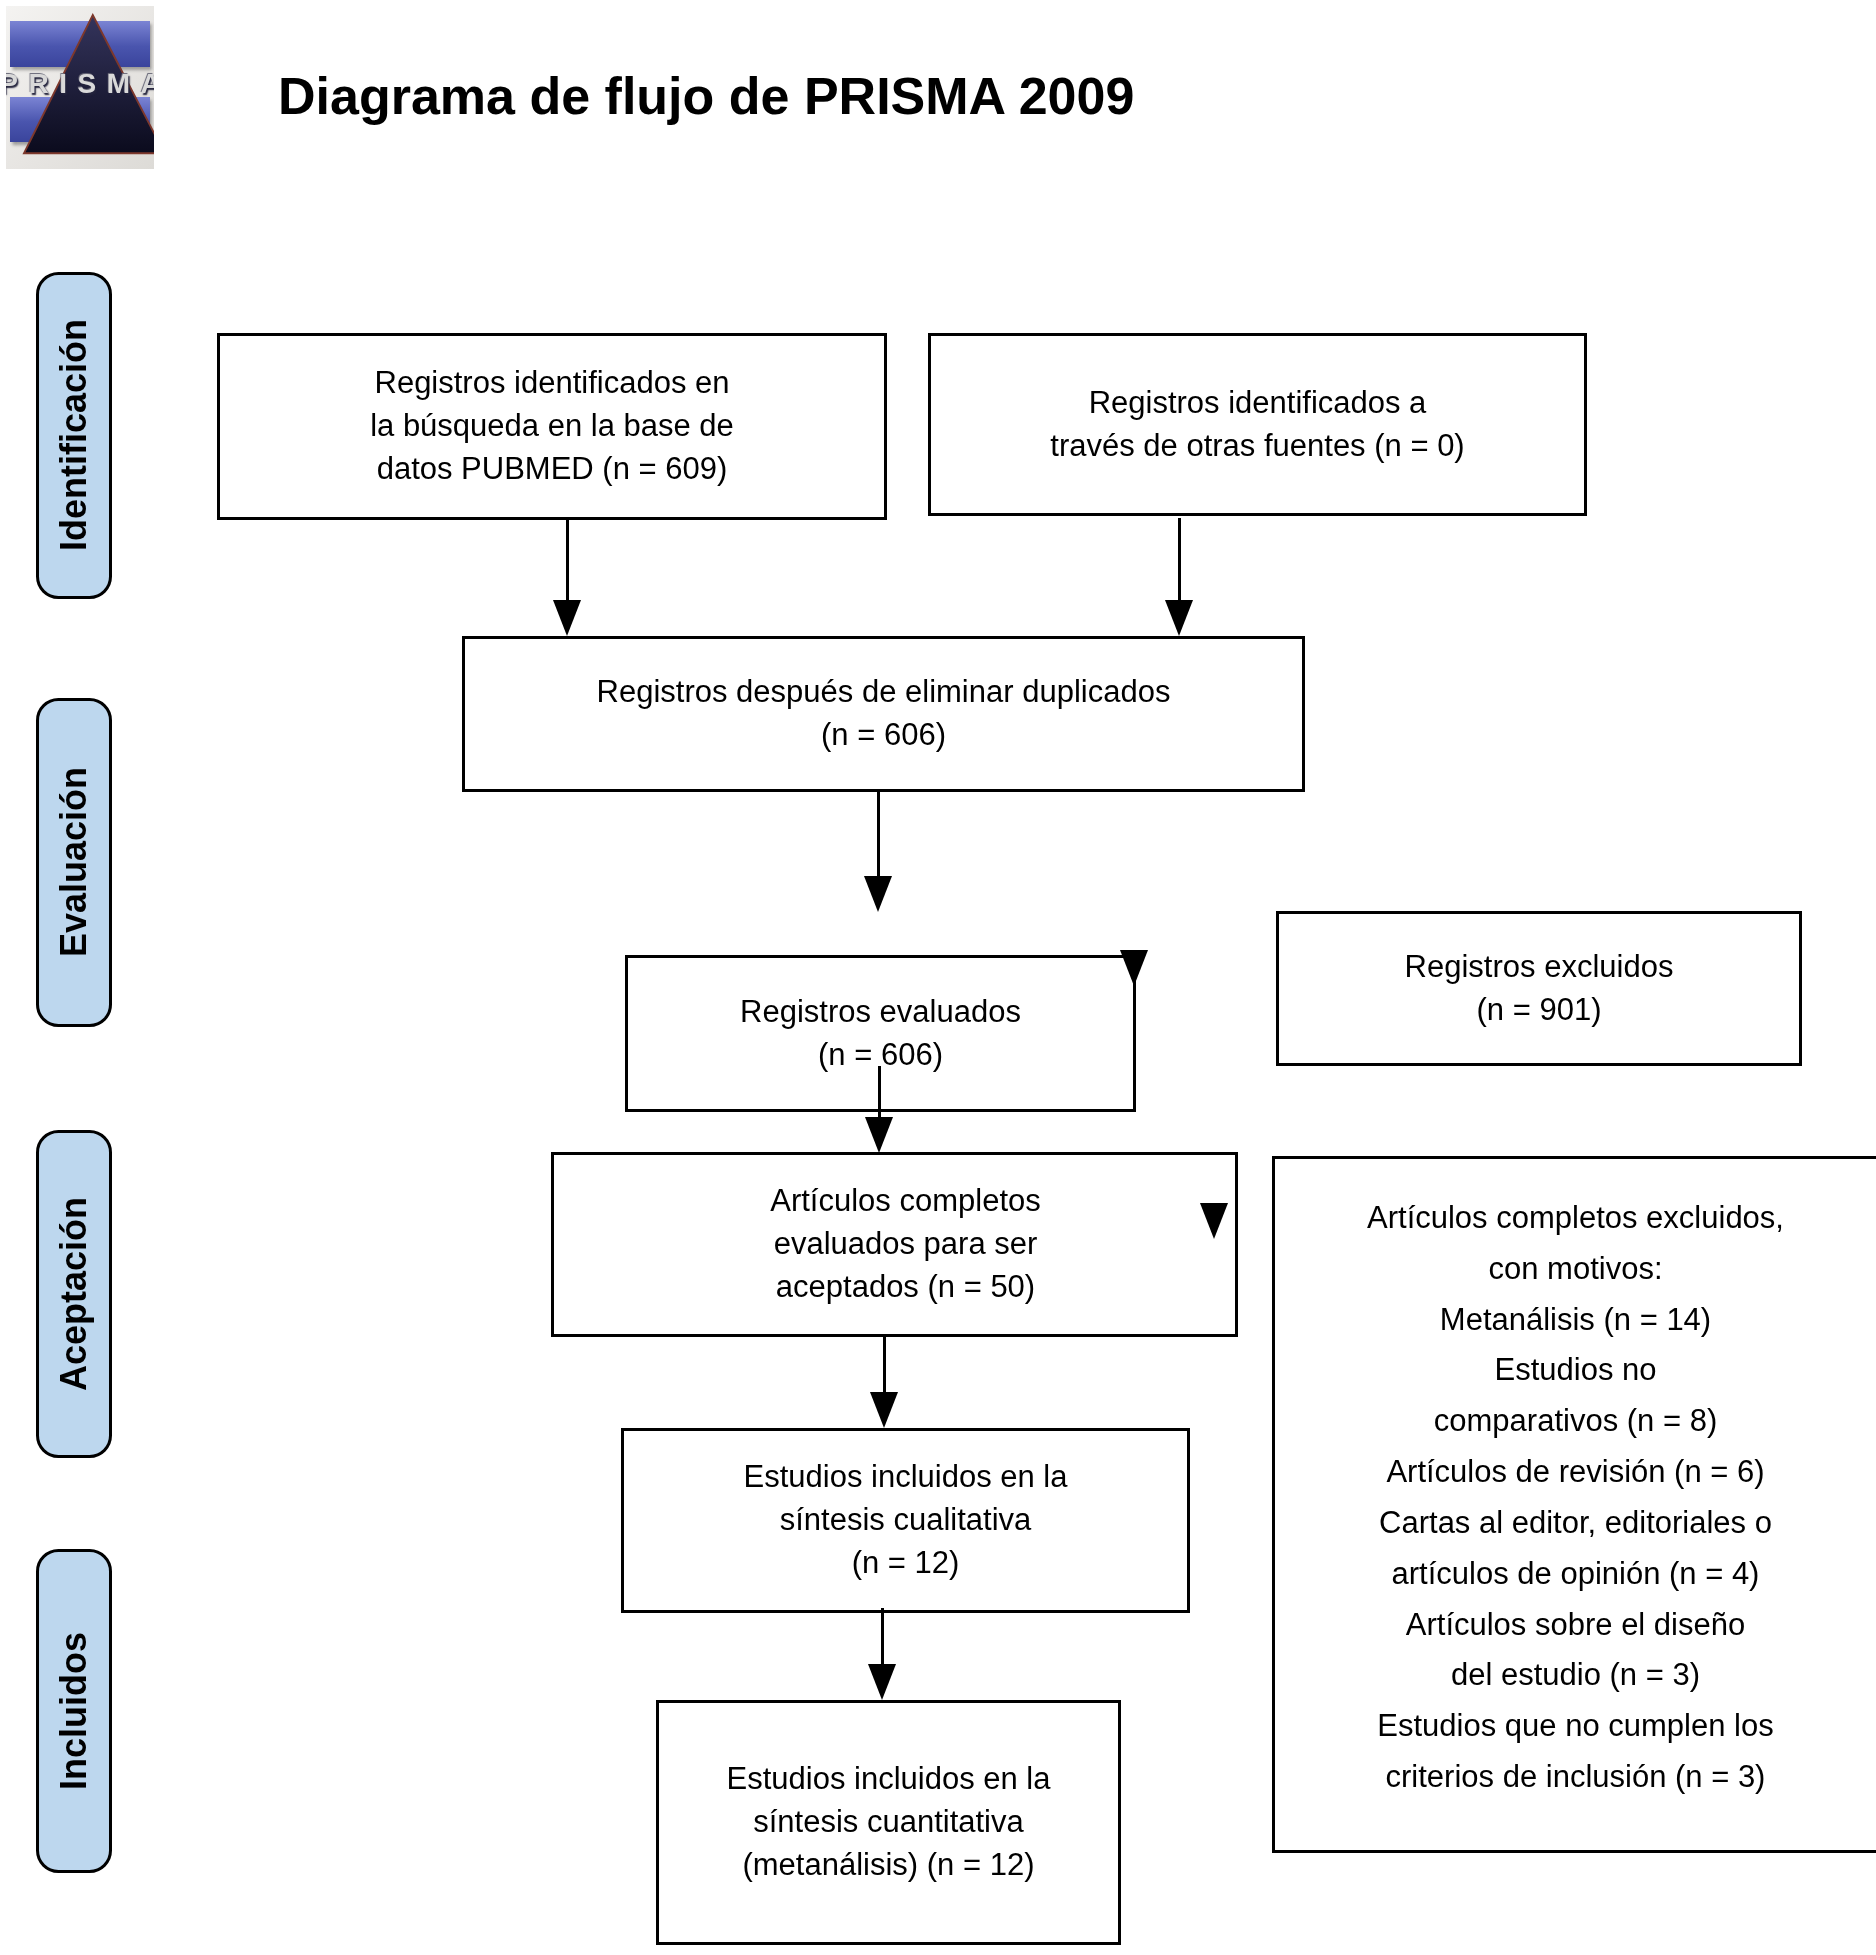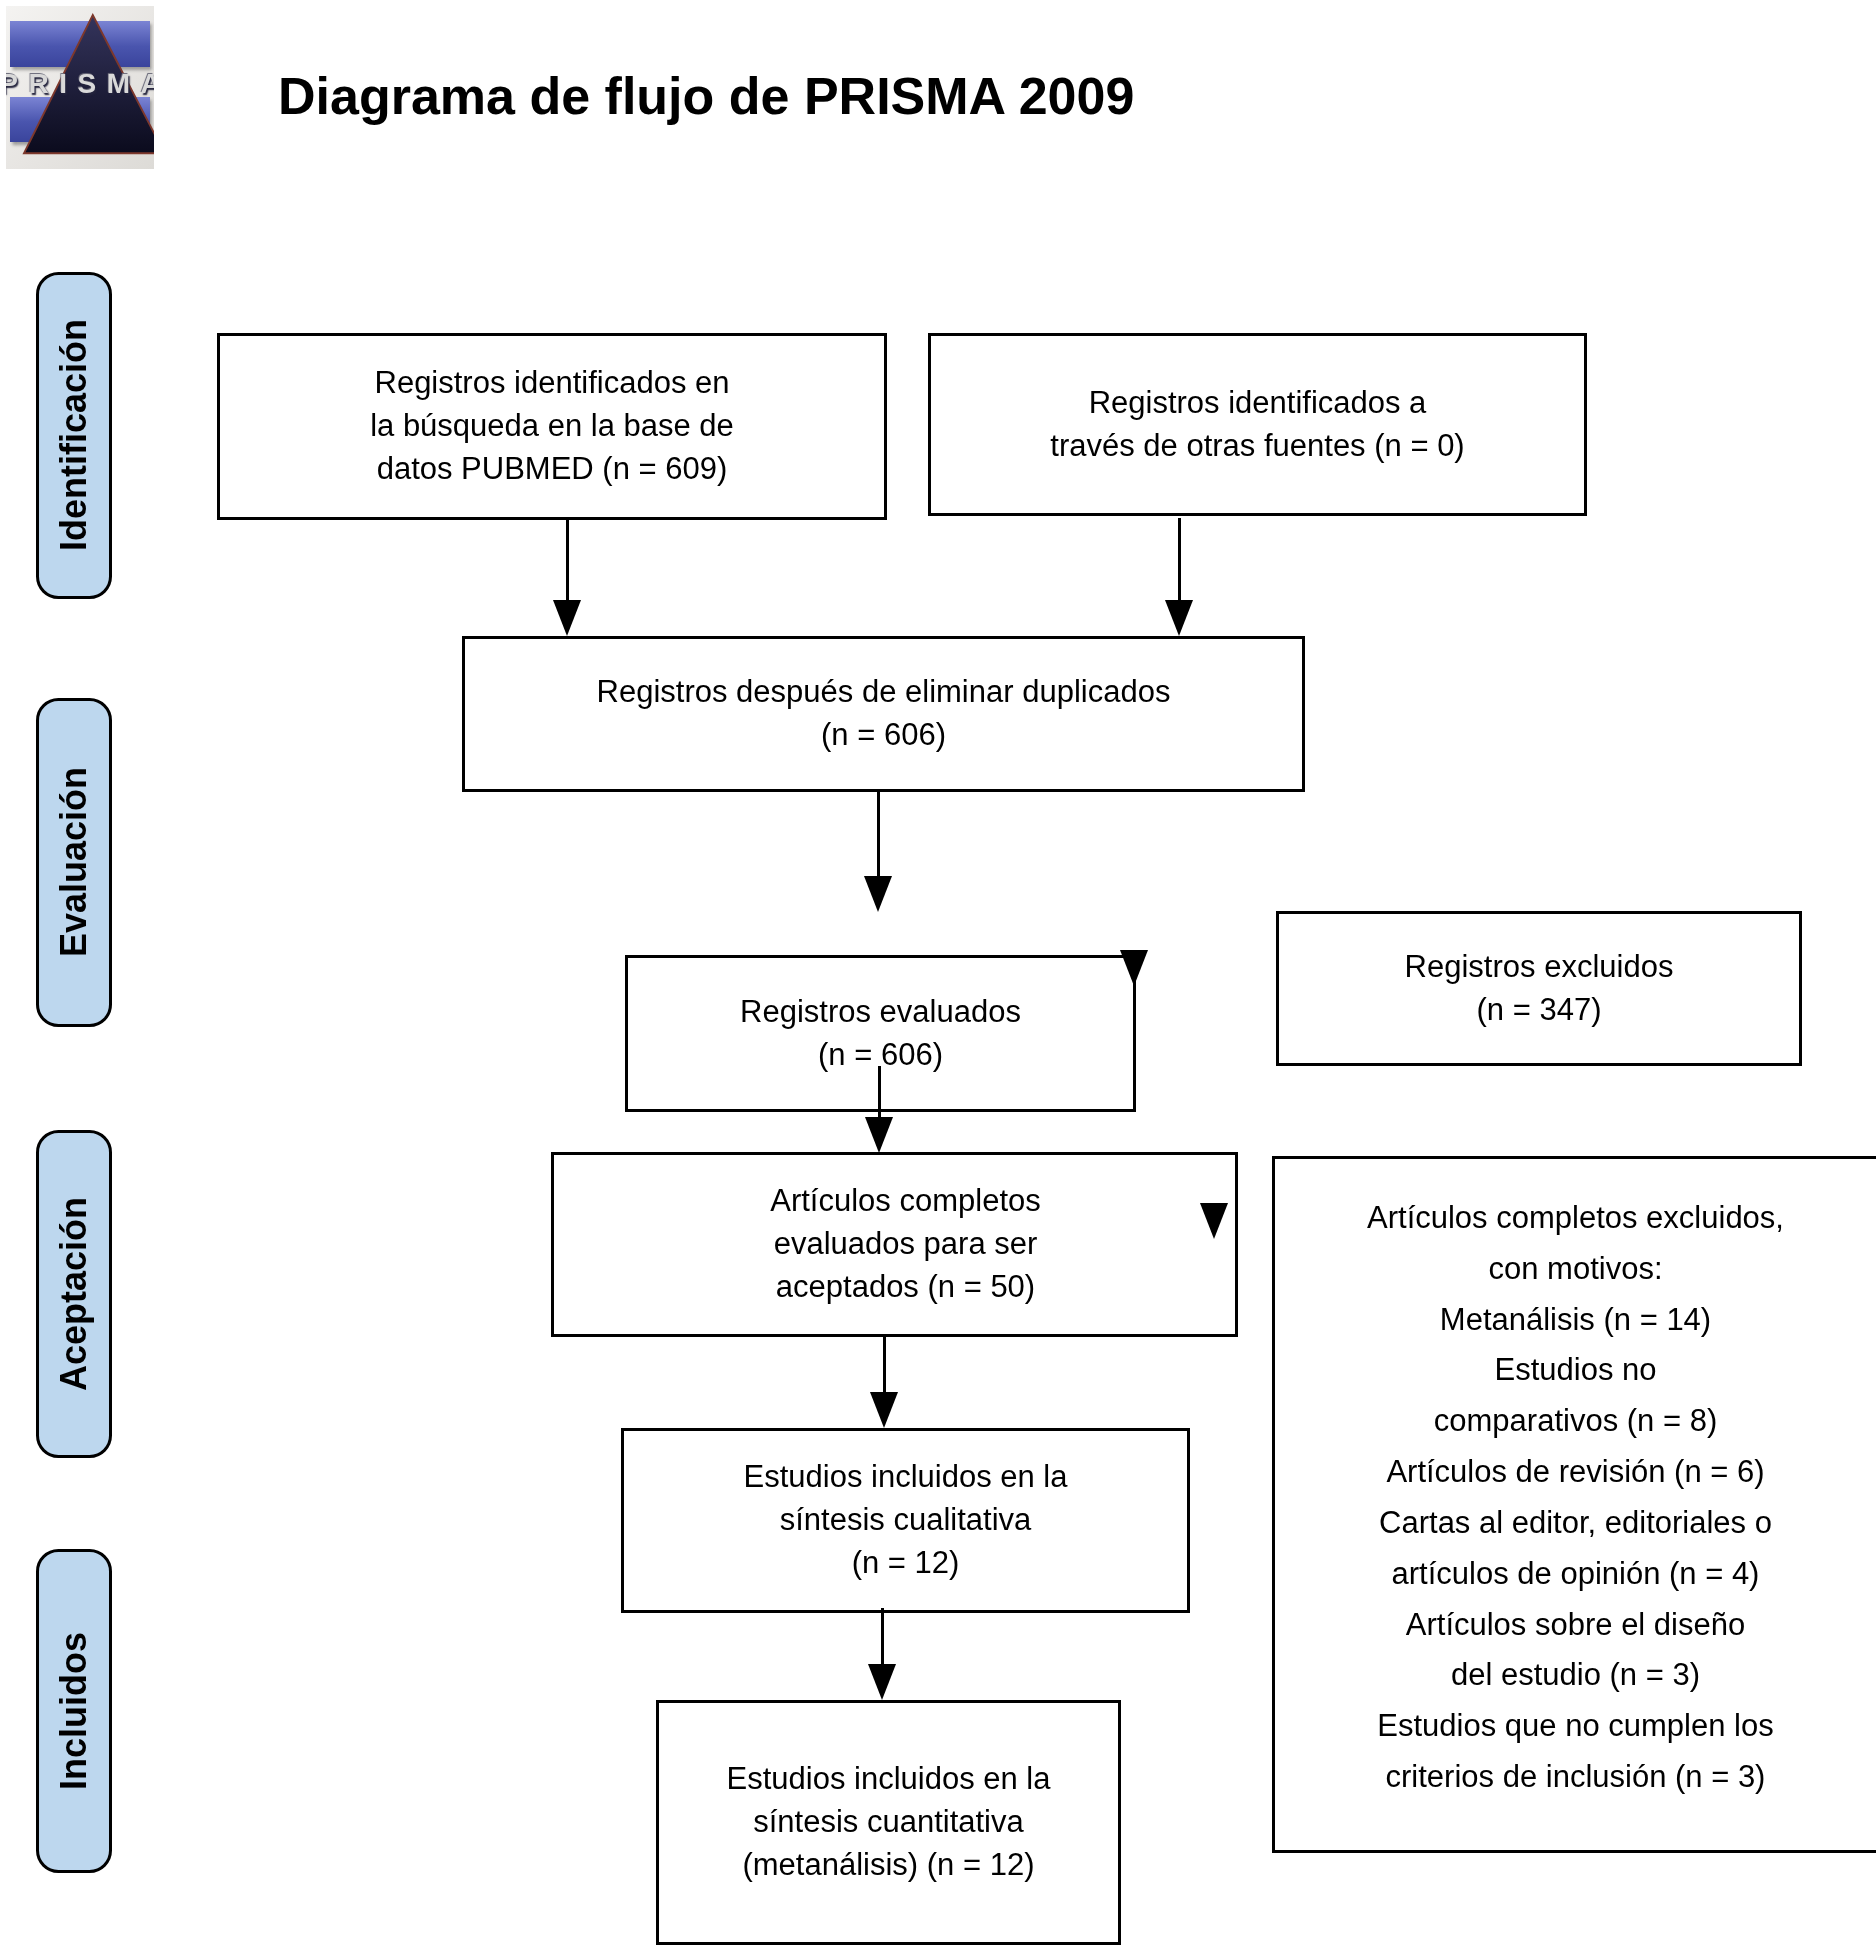--- a/index.html
+++ b/index.html
@@ -147,21 +147,21 @@
   <div class="fbox" style="left:928px; top:333px; width:653px; height:177px;text-align:center;">Registros identificados a
 través de otras fuentes (n = 0)</div>
 
   <div class="fbox" style="left:462px; top:636px; width:837px; height:150px;">Registros después de eliminar duplicados
 (n = 606)</div>
 
   <div class="fbox" style="left:625px; top:911px; width:505px; height:151px;margin-top:44px;">Registros evaluados
 (n = 606)</div>
 
   <div class="fbox" style="left:1276px; top:911px; width:520px; height:149px;">Registros excluidos
-(n = 347)</div>
+(n = 901)</div>
 
   <div class="fbox" style="left:551px; top:1152px; width:659px; height:179px;padding-left:22px;">Artículos completos
 evaluados para ser
 aceptados (n = 50)</div>
 
   <div class="fbox top-align" style="left:1272px; top:1156px; width:607px; height:697px;">Artículos completos excluidos,
 con motivos:
 Metanálisis (n = 14)
 Estudios no
 comparativos (n = 8)

